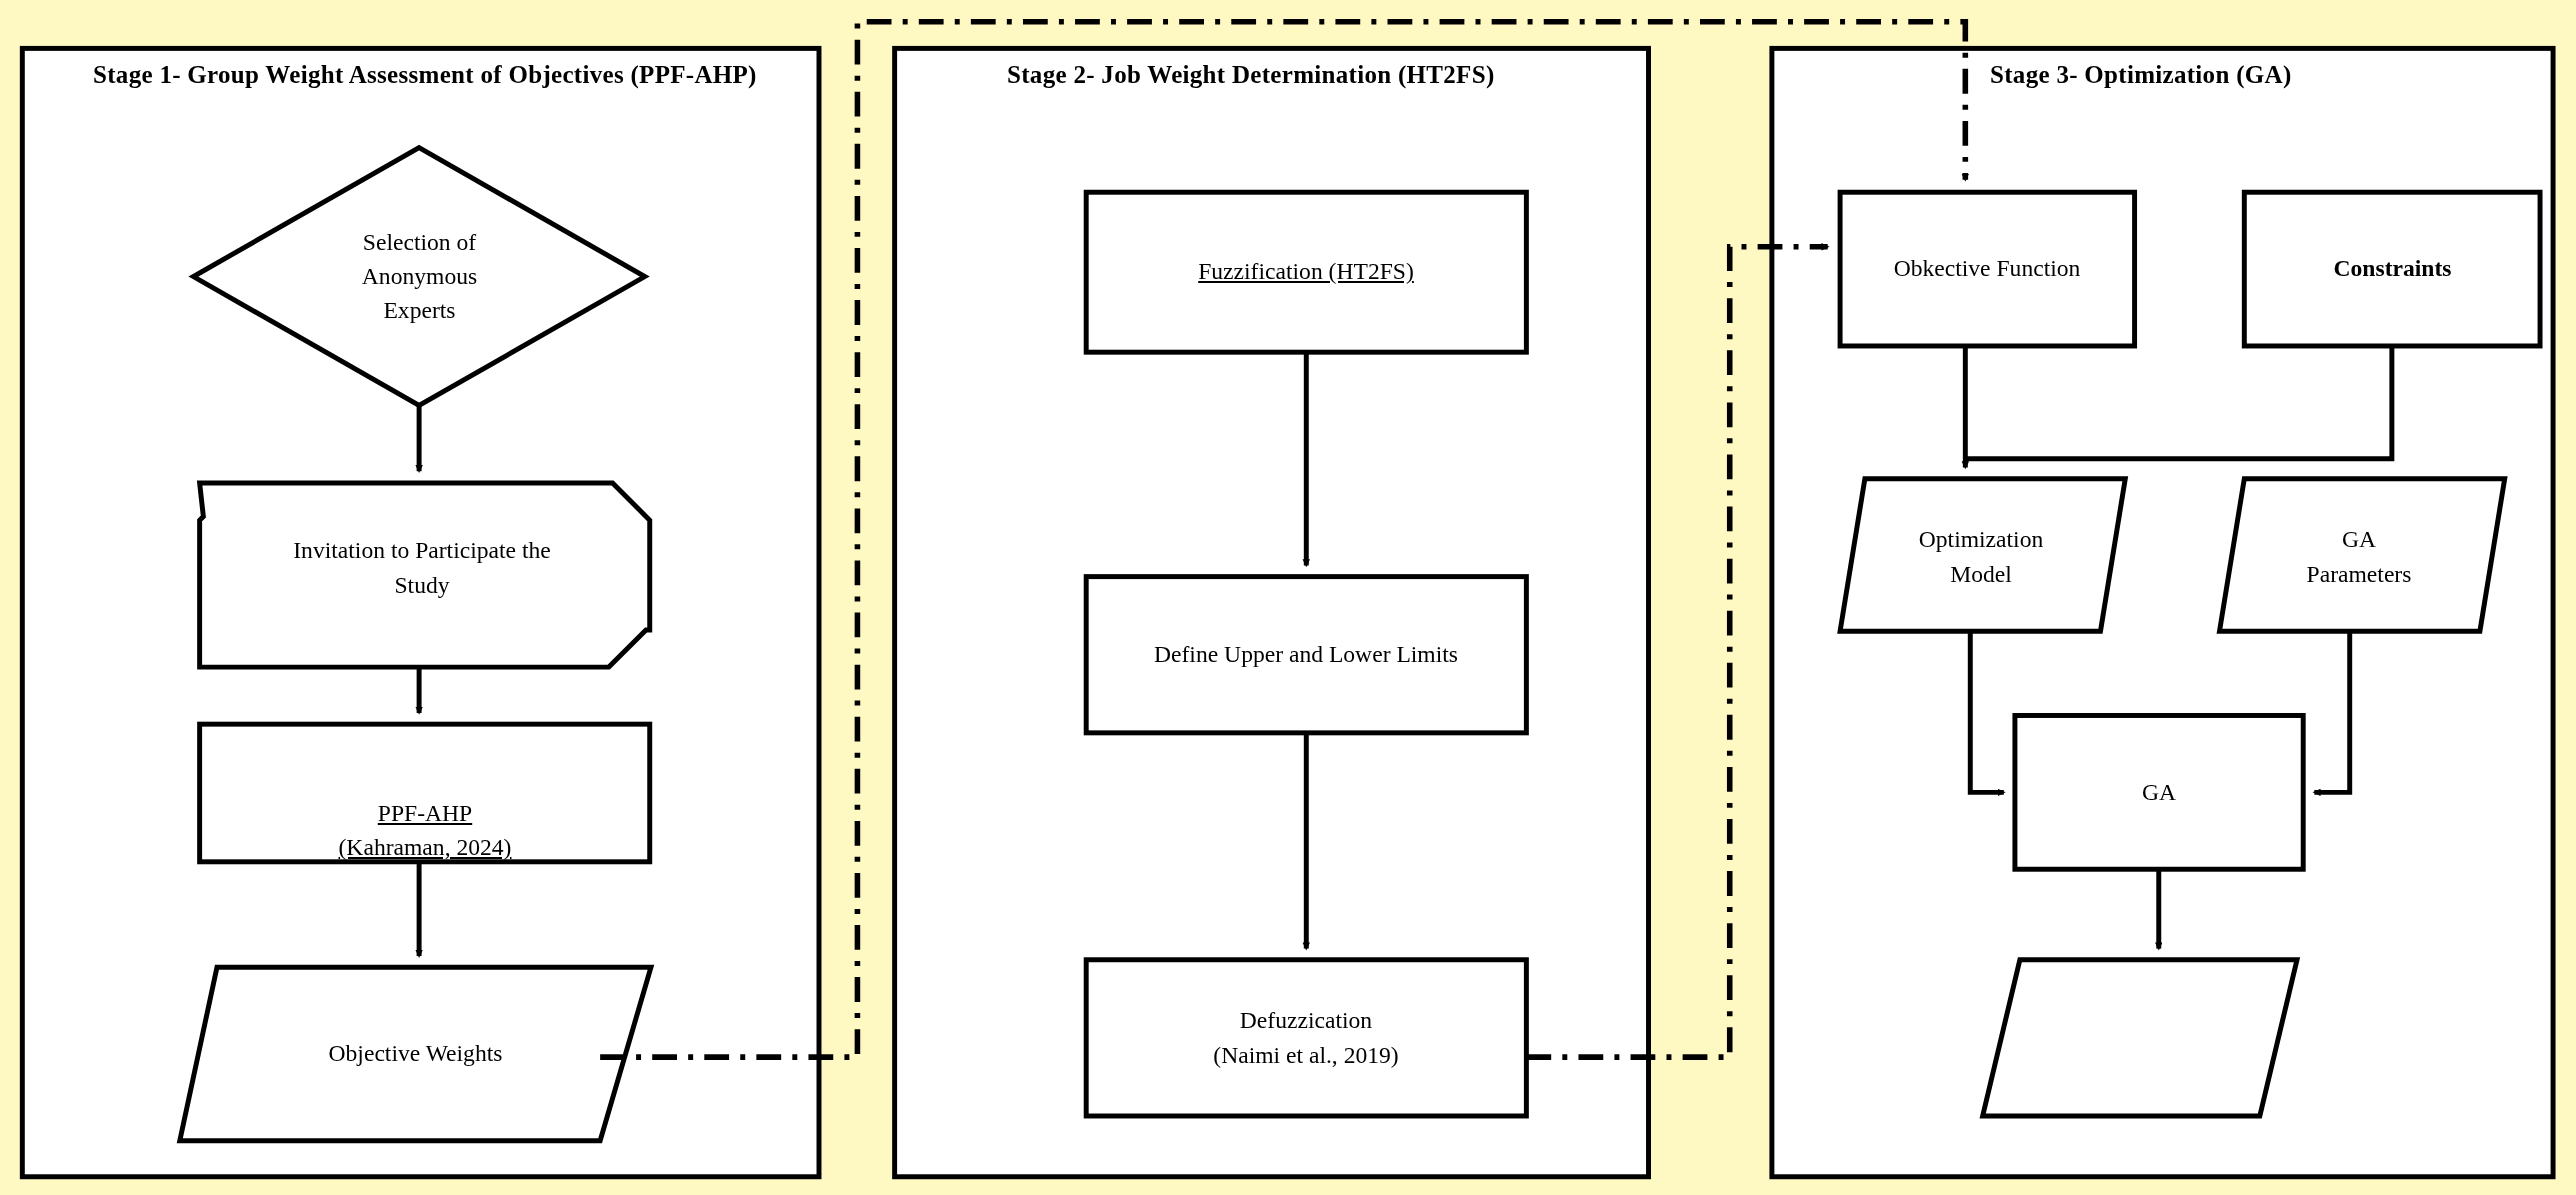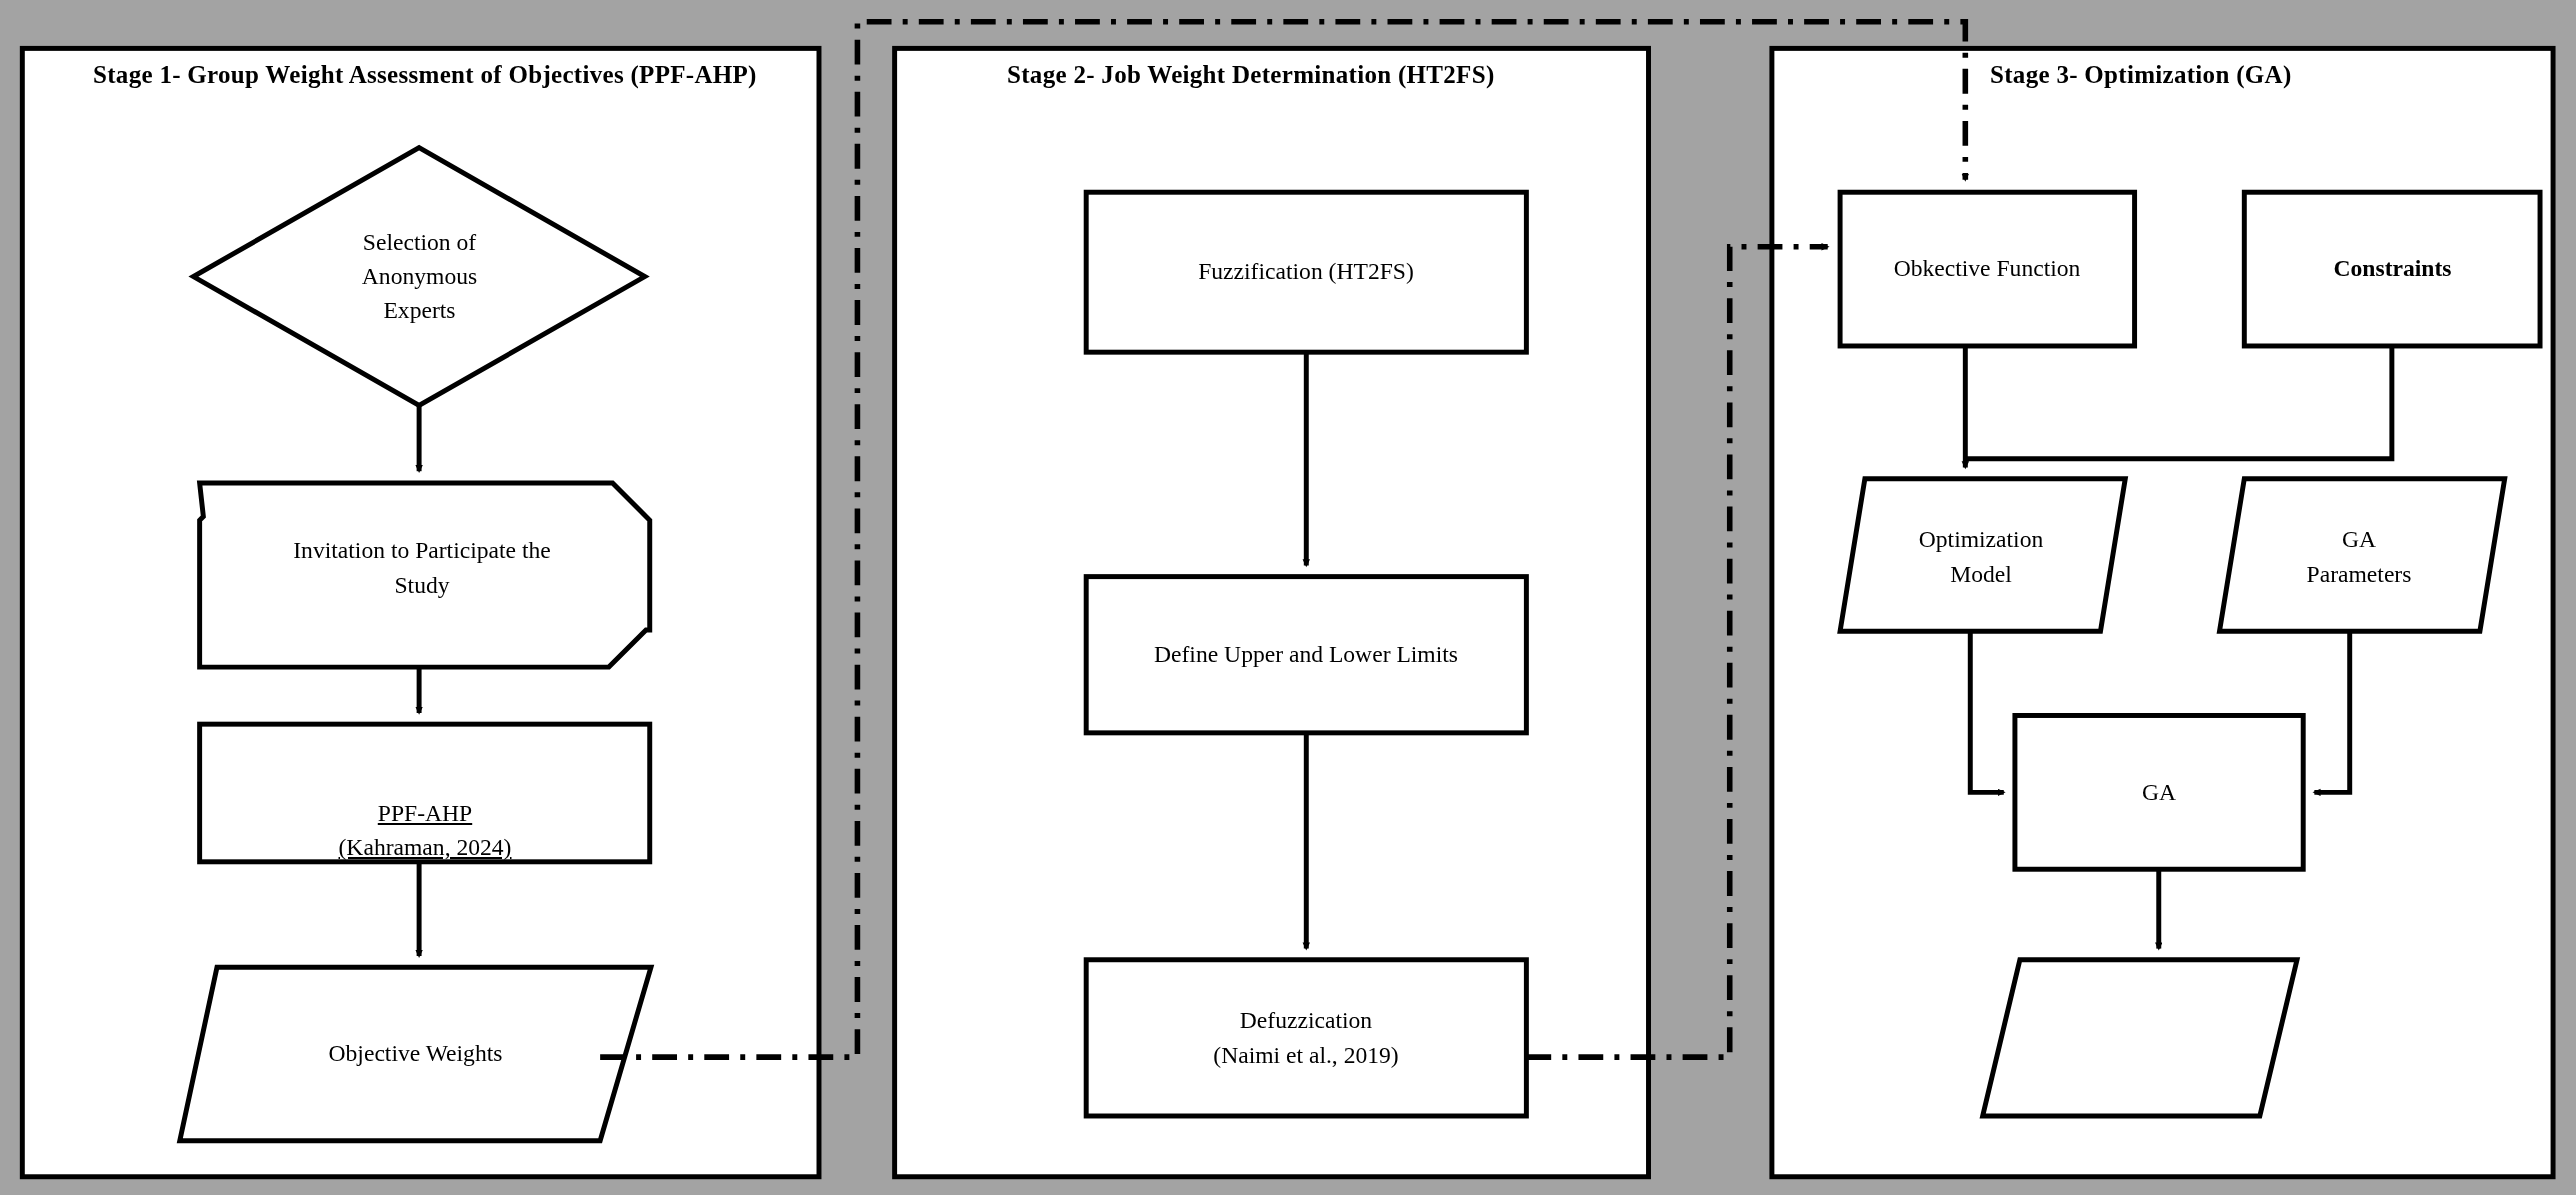--- a/index.html
+++ b/index.html
@@ -4,21 +4,21 @@
 <style>
   html, body {
     margin: 0;
     padding: 0;
     background: #ffffff;
   }
   #canvas {
     position: relative;
     width: 2576px;
     height: 1196px;
-    background: #a3a3a3;
+    background: #fef9c3;
     font-family: "Liberation Serif", "DejaVu Serif", serif;
     overflow: hidden;
   }
   svg.layer {
     position: absolute;
     left: 0;
     top: 0;
     width: 2576px;
     height: 1196px;
   }
@@ -127,21 +127,21 @@
         <span>PPF-AHP</span>
         <span>(Kahraman,  2024)</span>
       </div>
     </div>
   <div class="node-label" style="left:211px; top:1032px; width:409px; height:43px;">
       <div>
         <span>Objective Weights</span>
       </div>
     </div>
 
-  <div class="node-label" style="left:1092px; top:250px; width:428px; height:43px;">
+  <div class="node-label" style="left:1092px; top:250px; width:428px; height:43px;text-decoration:underline;">
       <div>
         <span>Fuzzification (HT2FS)</span>
       </div>
     </div>
   <div class="node-label" style="left:1092px; top:633px; width:428px; height:43px;">
       <div>
         <span>Define Upper and Lower Limits</span>
       </div>
     </div>
   <div class="node-label" style="left:1092px; top:999px; width:428px; height:77px;">

